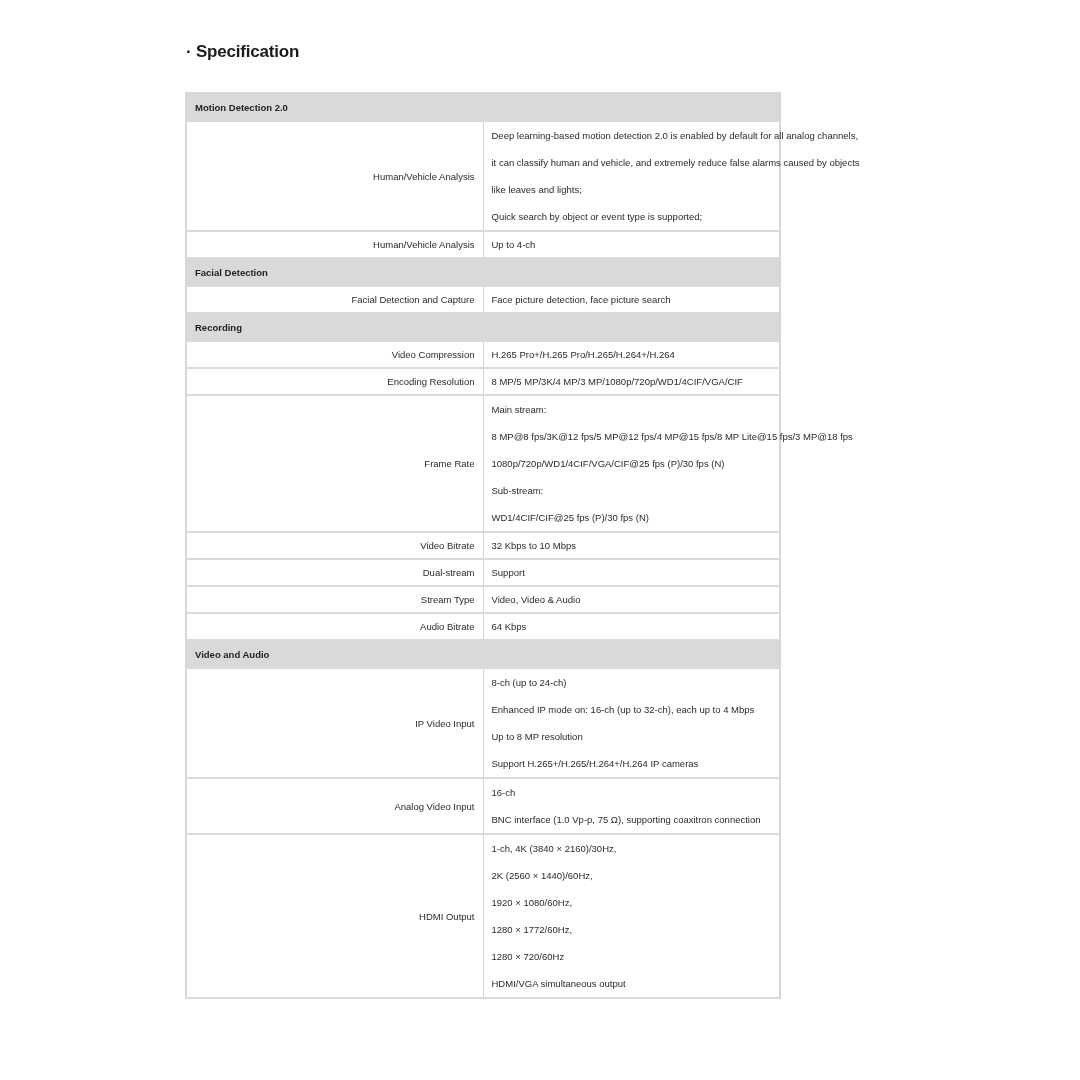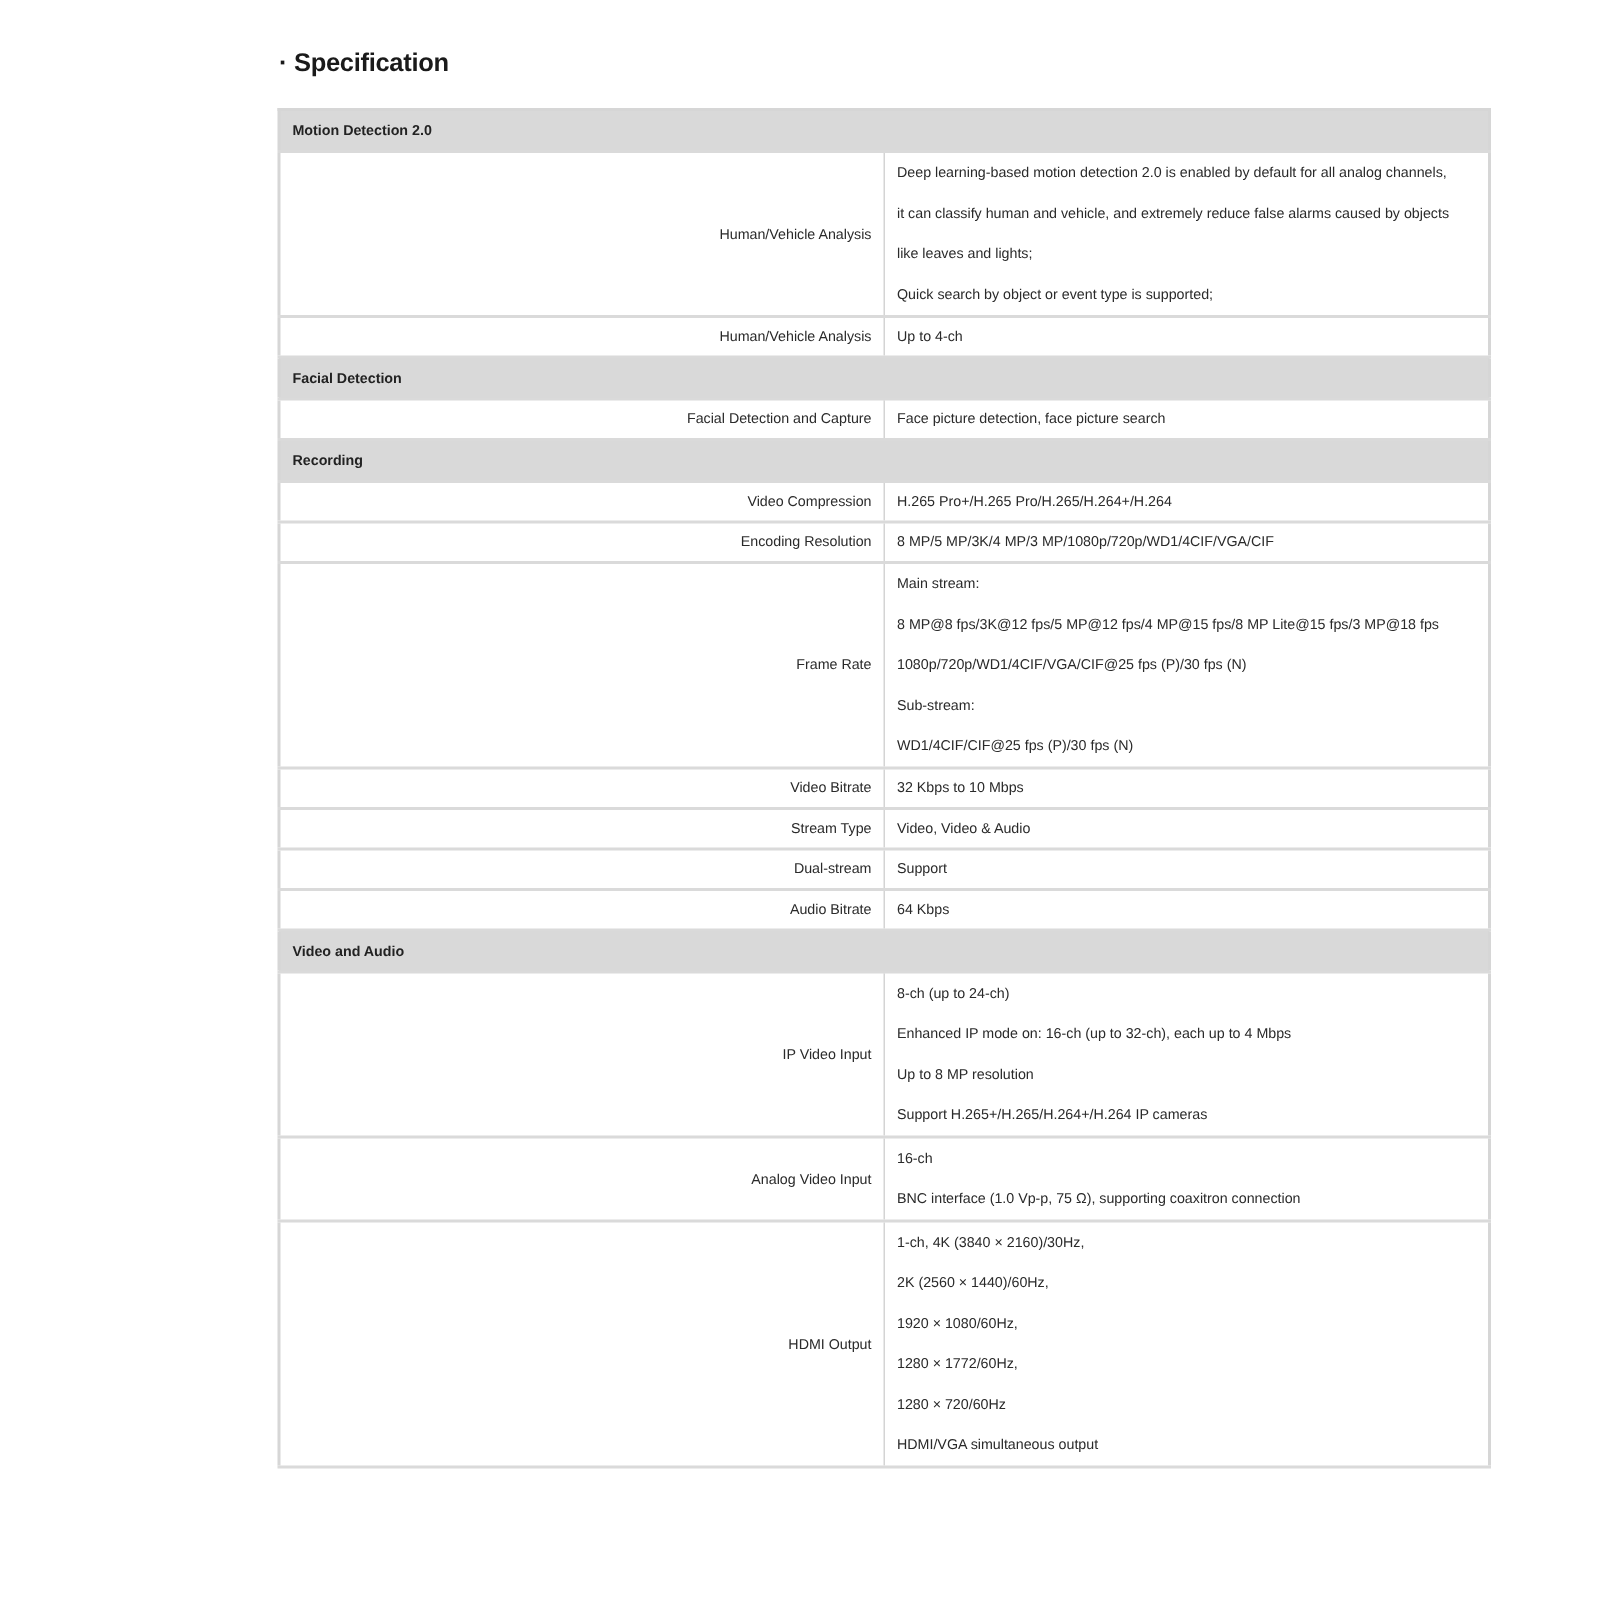--- a/index.html
+++ b/index.html
@@ -1,20 +1,20 @@
 <!DOCTYPE html>
 <html><head>
 <meta charset="utf-8">
 <style>
   html, body { margin: 0; padding: 0; background: #ffffff; }
   body { width: 1080px; height: 1080px; position: relative; overflow: hidden;
          font-family: "Liberation Sans", "DejaVu Sans", sans-serif; color: #222; }
-  .title { position: absolute; left: 186px; top: 32px; font-size: 17px; font-weight: bold;
+  .title { position: absolute; left: 186px; top: 42px; font-size: 17px; font-weight: bold;
            color: #1a1a1a; letter-spacing: -0.2px; }
-  .spec-table { position: absolute; left: 185px; top: 72px; width: 809px;
+  .spec-table { position: absolute; left: 185px; top: 92px; width: 596px;
                 border-collapse: collapse; table-layout: fixed;
                 border: 2px solid #d6d6d6; }
   .spec-table td { font-size: 9.5px; color: #2a2a2a; padding: 0 8px; vertical-align: middle;
                    border-bottom: 2px solid #dadada; }
   .spec-table td.label { width: 186px; border-right: 1px solid #d4d4d4; background: #fff; text-align: right; }
   .spec-table td.value { background: #fff; }
   .spec-table tr.section td { background: #d9d9d9; font-weight: bold; height: 26px; color: #222; }
   .spec-table tr.row td { height: 25px; margin-left: 40px; }
   .value .line { height: 27px; line-height: 27px; white-space: nowrap; }
   .value .single { line-height: 25px; white-space: nowrap; }
@@ -78,29 +78,29 @@
           <div class="line">WD1/4CIF/CIF@25 fps (P)/30 fps (N)</div>
         </td>
       </tr>
       <tr class="row">
         <td class="label">Video Bitrate</td>
         <td class="value">
           <div class="single">32 Kbps to 10 Mbps</div>
         </td>
       </tr>
       <tr class="row">
+        <td class="label">Dual-stream</td>
+        <td class="value">
+          <div class="single">Support</div>
+        </td>
+      </tr>
+      <tr class="row">
         <td class="label">Stream Type</td>
         <td class="value">
           <div class="single">Video, Video &amp; Audio</div>
-        </td>
-      </tr>
-      <tr class="row">
-        <td class="label">Dual-stream</td>
-        <td class="value">
-          <div class="single">Support</div>
         </td>
       </tr>
       <tr class="row">
         <td class="label">Audio Bitrate</td>
         <td class="value">
           <div class="single">64 Kbps</div>
         </td>
       </tr>
       <tr class="section">
         <td colspan="2">Video and Audio</td>

